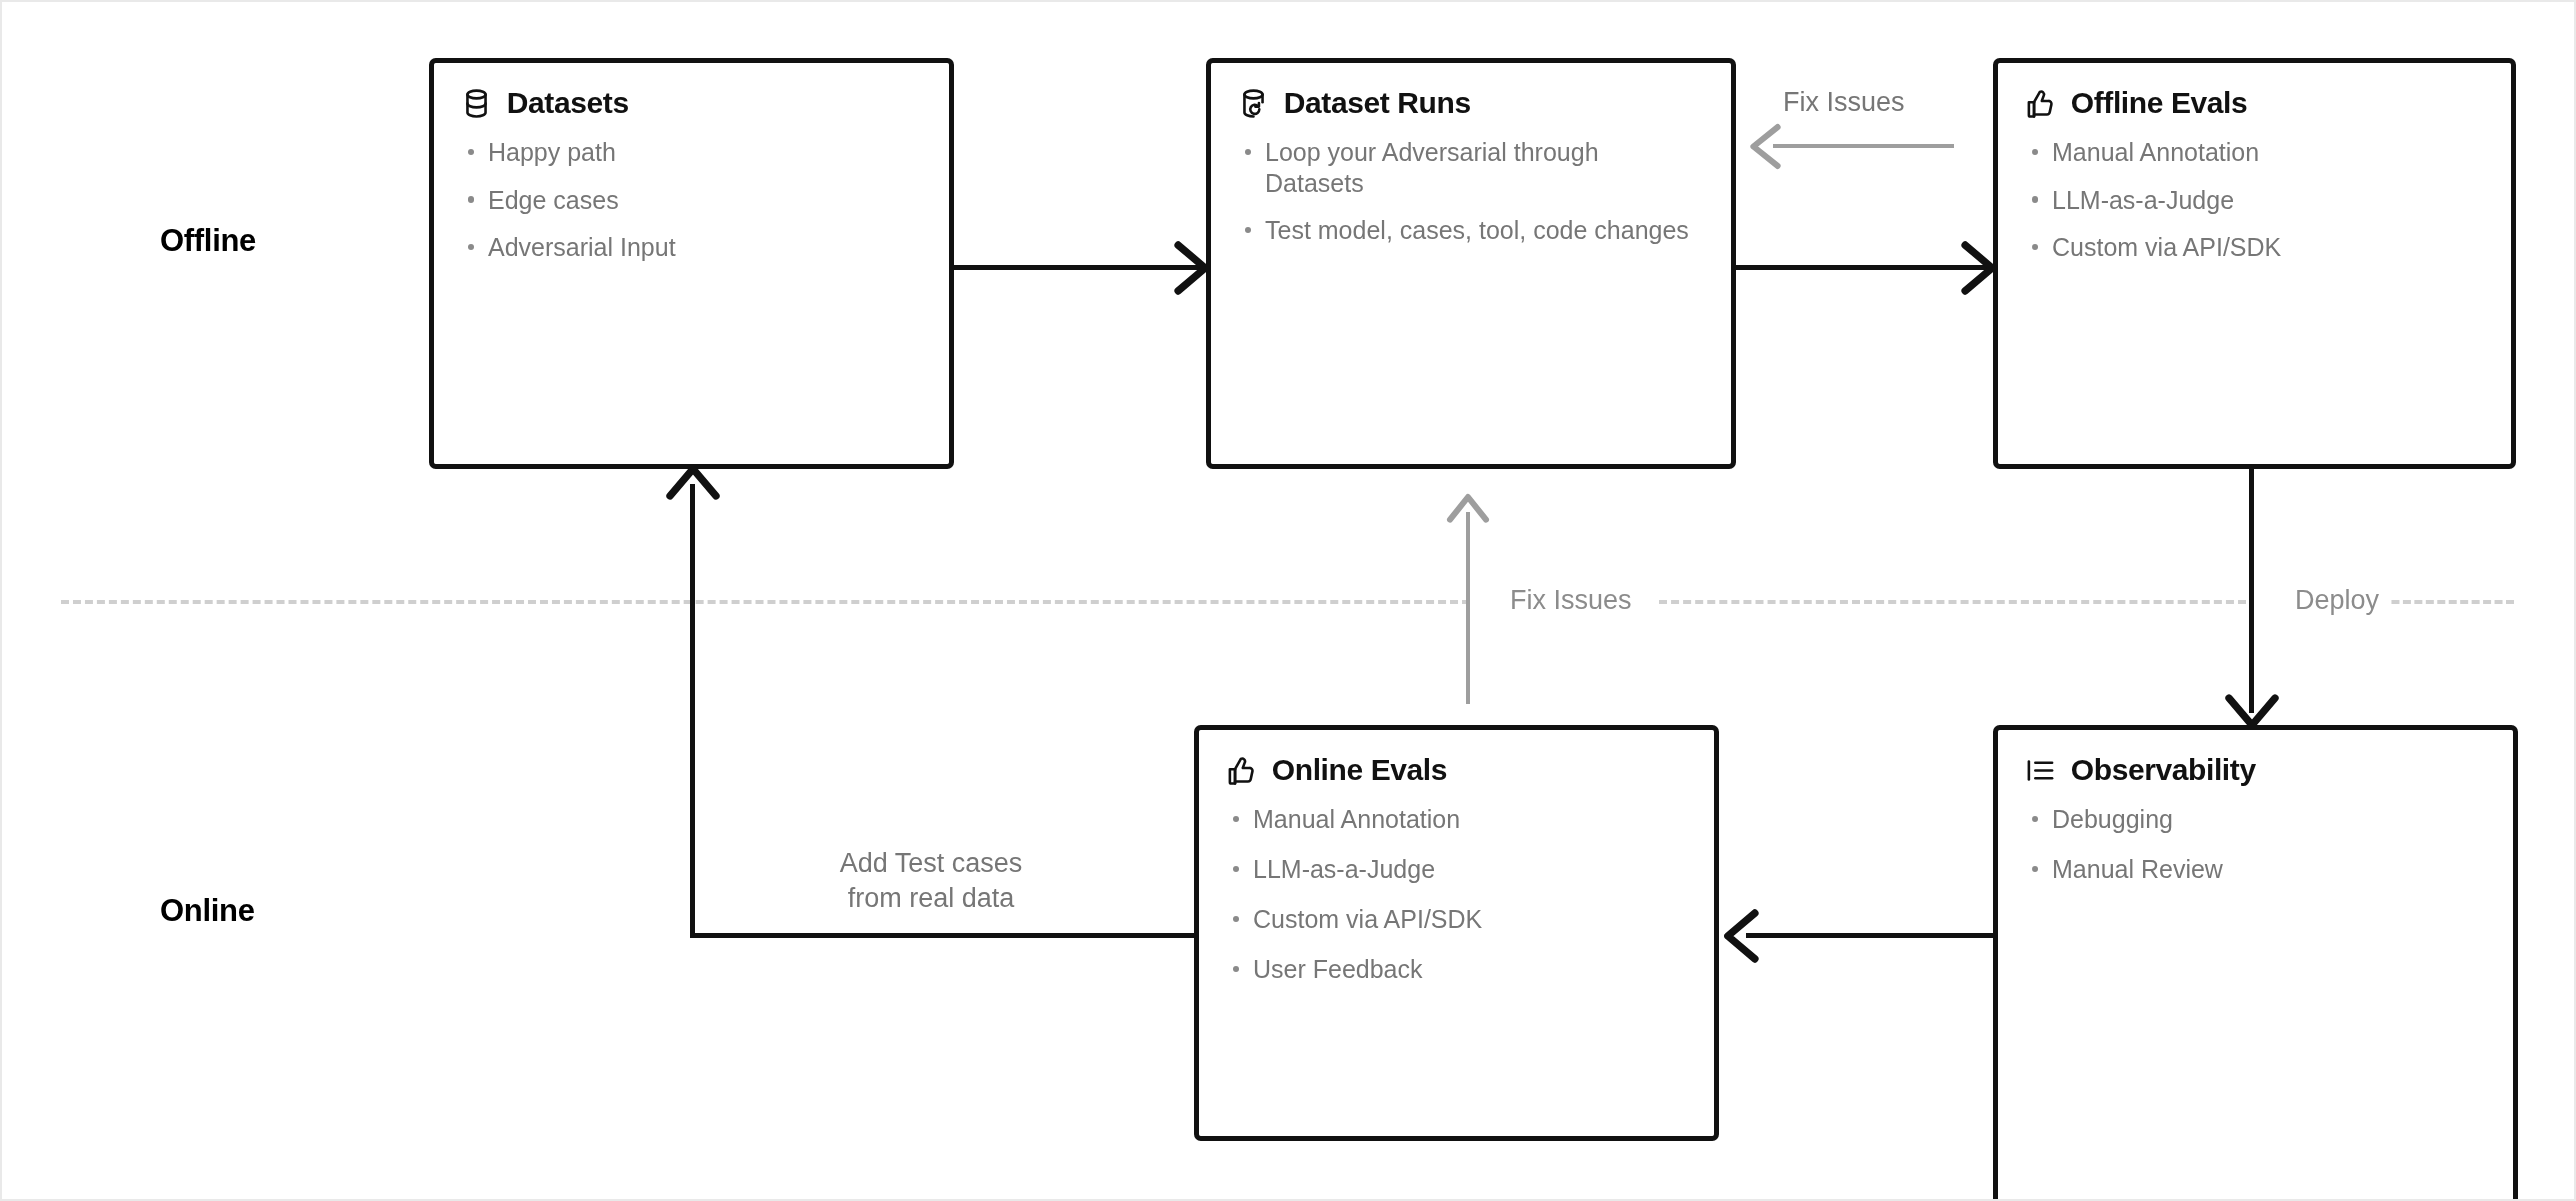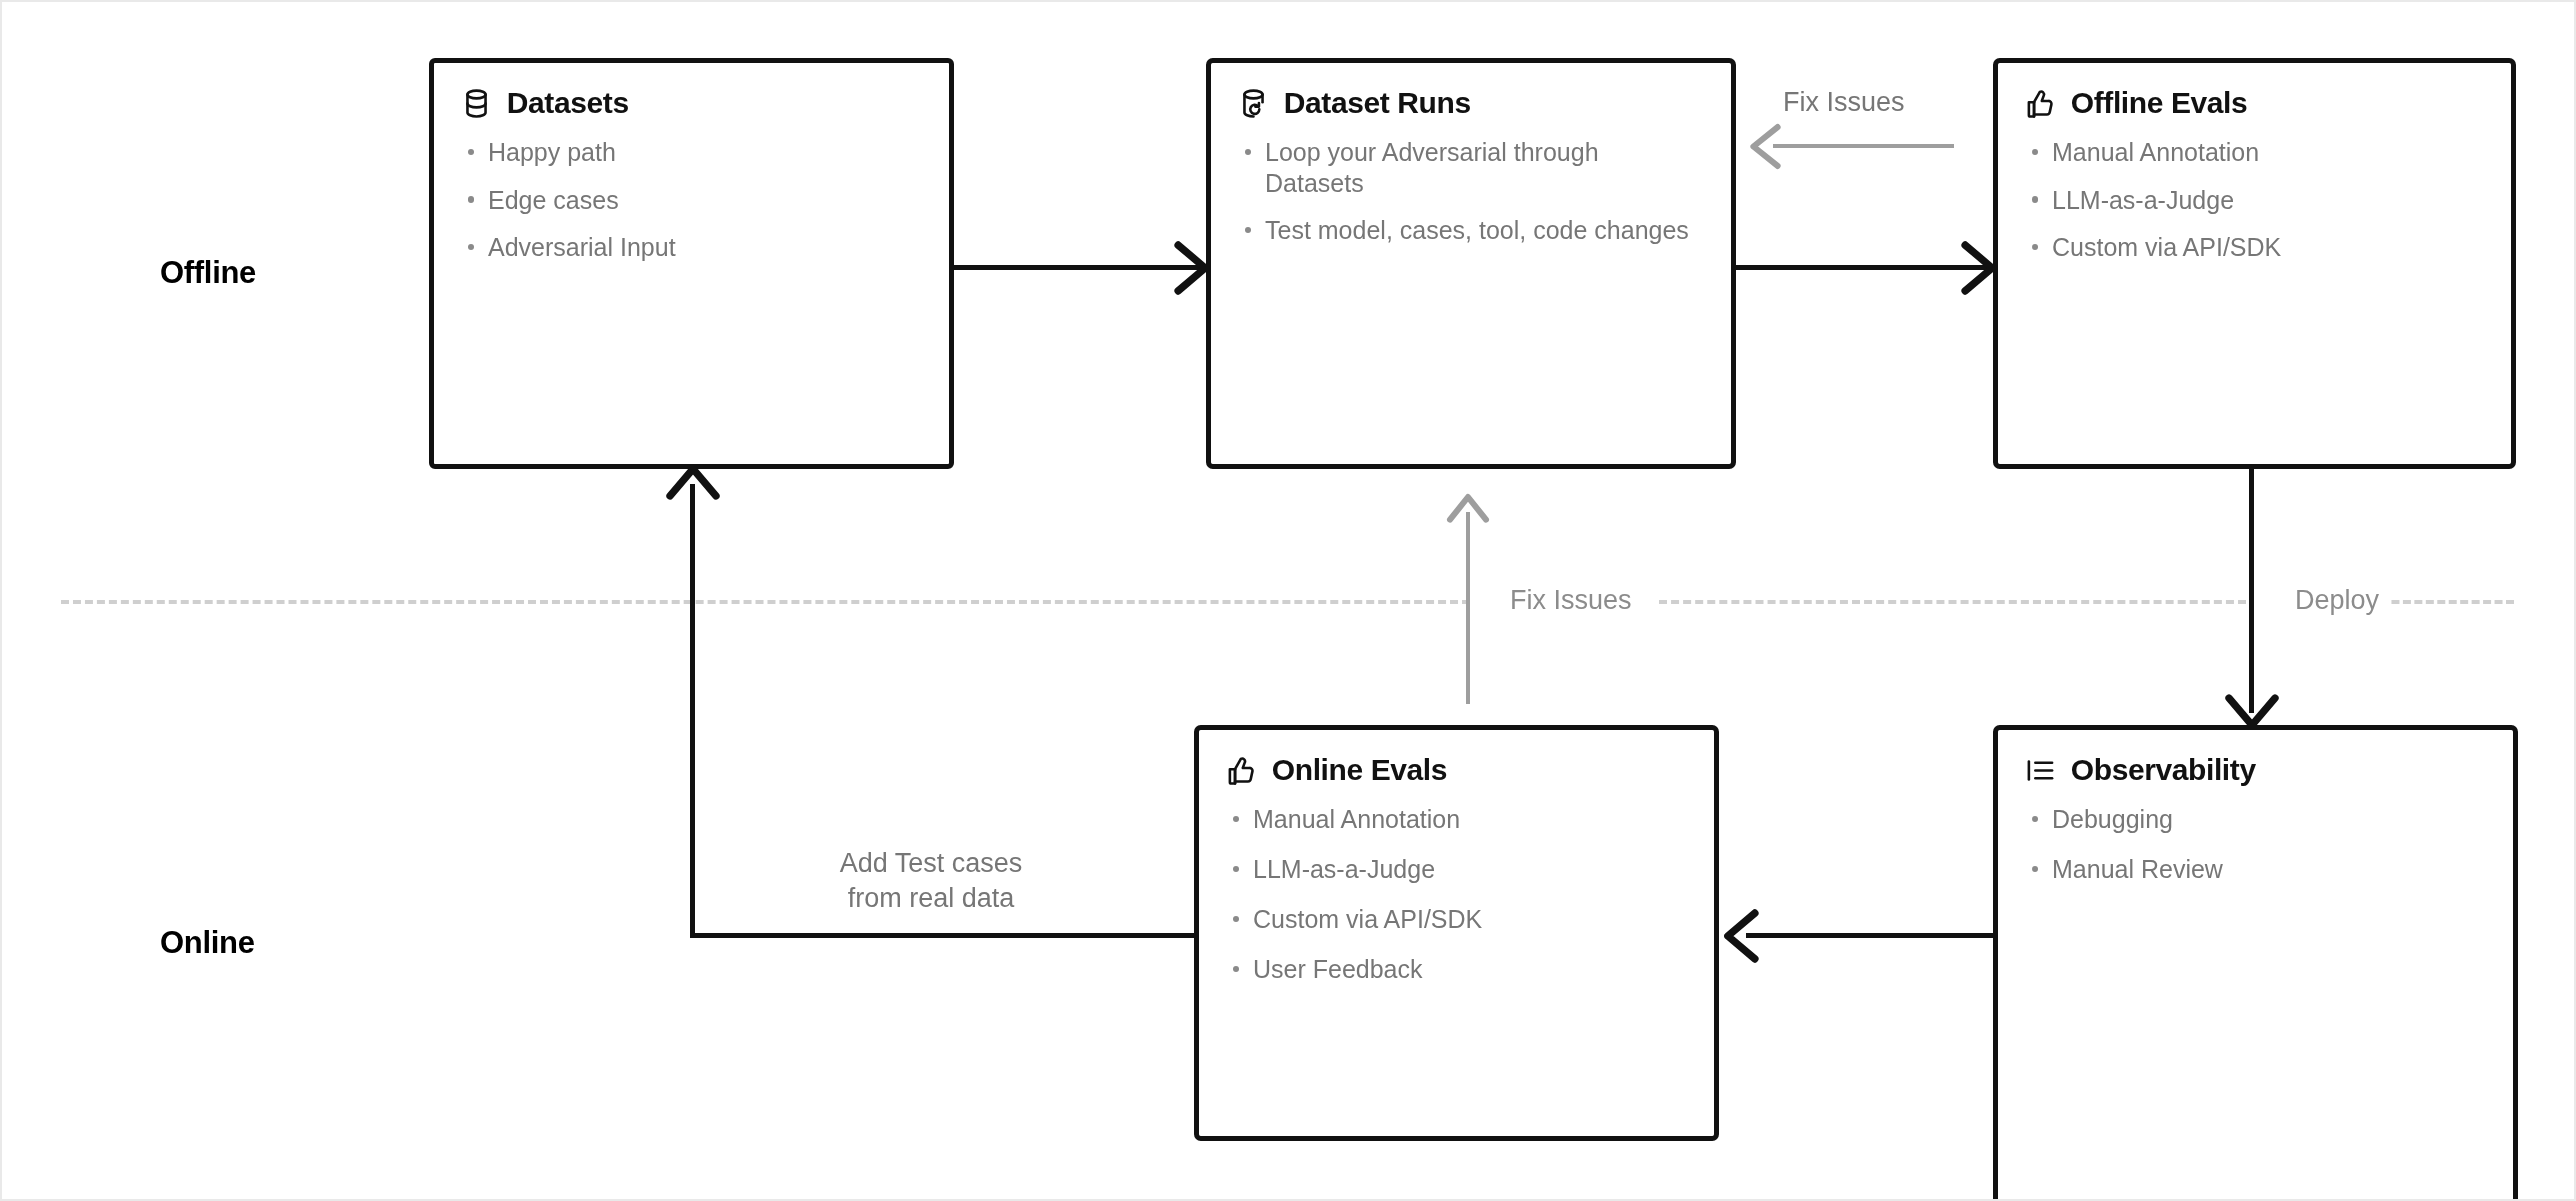--- a/index.html
+++ b/index.html
@@ -21,21 +21,20 @@
   }
 
   
   .lane-label {
     position: absolute;
     font-size: 31px;
     font-weight: bold;
     color: #000000;
     letter-spacing: -0.3px;
     white-space: nowrap;
-    margin-top: 32px;
   }
   #lane-offline { left: 158px; top: 221px; }
   #lane-online  { left: 158px; top: 891px; text-align: center; }
 
   
   .divider {
     position: absolute;
     height: 0;
     border-top: 4px dashed #cfcfcf;
   }
@@ -57,21 +56,21 @@
 
   
   .node {
     position: absolute;
     box-sizing: border-box;
     background: #ffffff;
     border: 5.4px solid #111111;
     border-radius: 6.7px;
     padding: 23px 27px 20px 27px;
   }
-  #node-datasets     { left: 427px;  top: 56px;   width: 525px;  height: 411px; border-radius: 6px; }
+  #node-datasets     { left: 427px;  top: 56px;   width: 525px;  height: 411px; }
   #node-dataset-runs { left: 1204px; top: 56px;   width: 530px;  height: 411px; }
   #node-offline-evals{ left: 1991px; top: 56px;   width: 523px;  height: 411px; }
   #node-online-evals { left: 1192px; top: 723px; width: 525px;  height: 416px; }
   #node-observability{ left: 1991px; top: 723px; width: 525px;  height: 504px; }
 
   .node-header {
     display: flex;
     align-items: center;
     gap: 14.8px;
     margin-bottom: 17.4px;

